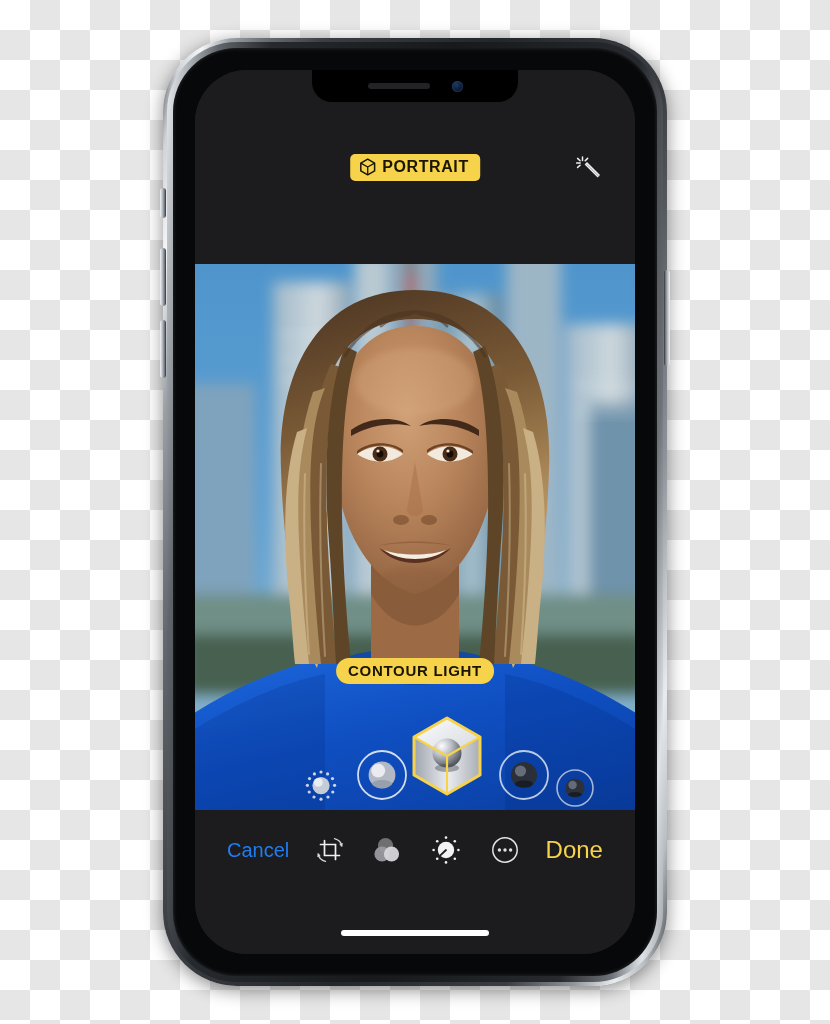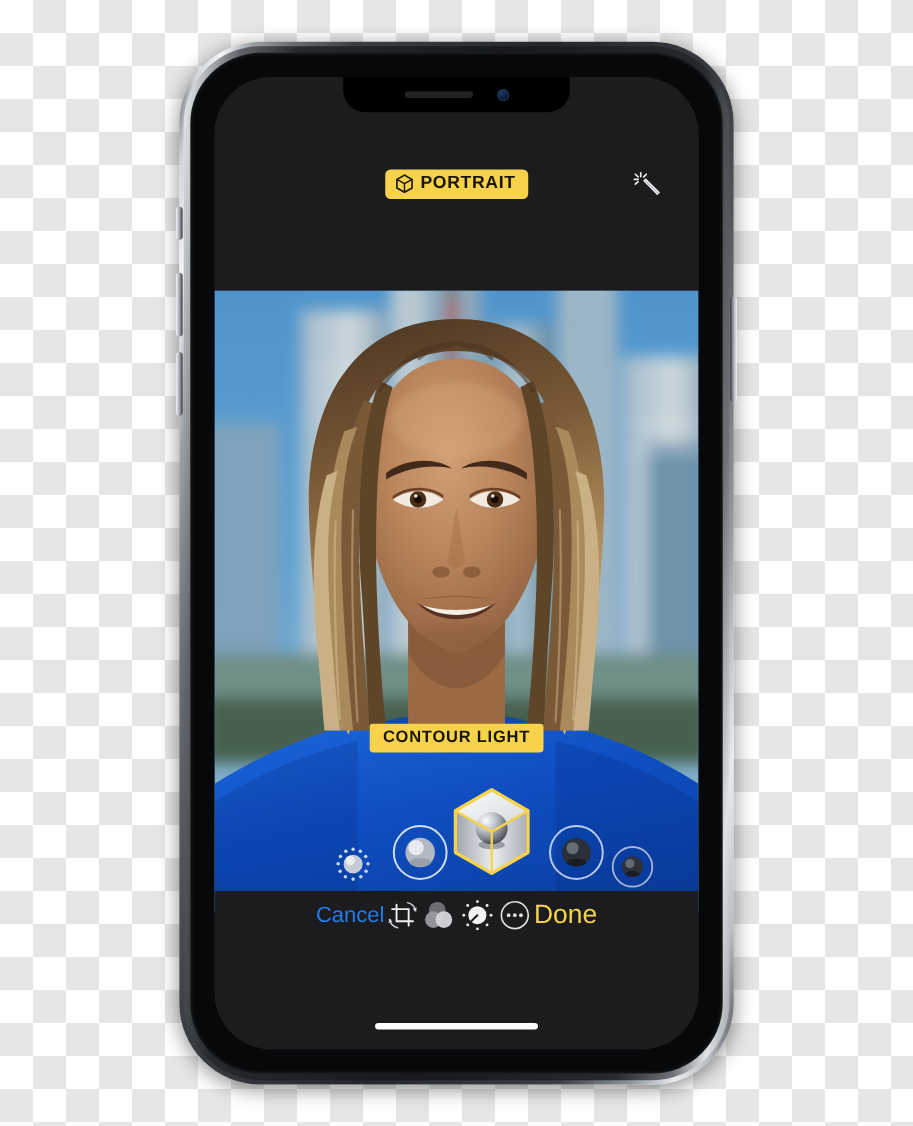--- a/index.html
+++ b/index.html
@@ -137,21 +137,21 @@
   .contour-label {
     position: absolute;
     left: 50%; transform: translateX(-50%);
     top: 588px;
     background: #f6d34a;
     color: #191500;
     font-size: 15px;
     font-weight: bold;
     letter-spacing: 0.7px;
     padding: 4px 12px 5px;
-    border-radius: 3px;
+    border-radius: 13px;
     z-index: 22;
   }
 
   
   .light-carousel {
     position: absolute;
     left: 0; right: 0;
     top: 638px; height: 112px;
     z-index: 22;
     pointer-events: none;
@@ -164,25 +164,25 @@
   
   .bottombar {
     position: absolute;
     left: 0; right: 0; bottom: 0;
     height: 144px;
     background: #1c1c1e;
     z-index: 15;
   }
   .toolrow {
     position: absolute;
-    left: 0; right: 0; top: 0;
+    left: 0; right: 0; top: 18px;
     height: 44px;
     display: flex;
     align-items: center;
-    justify-content: center;
+    justify-content: space-between;
     padding: 0 32px;
   }
   .tool {
     display: flex; align-items: center; justify-content: center;
     height: 40px; min-width: 34px;
   }
   .cancel-txt { color: #1f7df0; font-size: 20px; }
   .done-txt   { color: #f6d34a; font-size: 24px; }
 
   .home-indicator {

